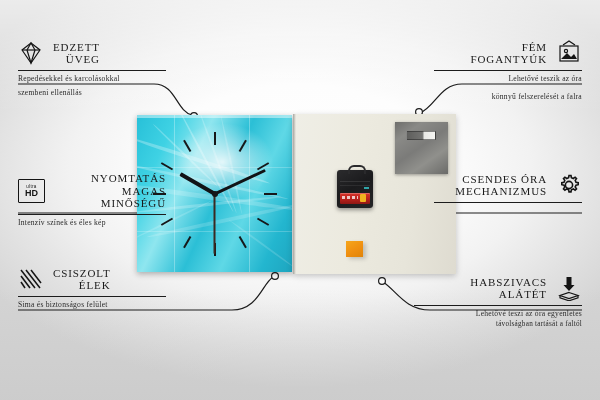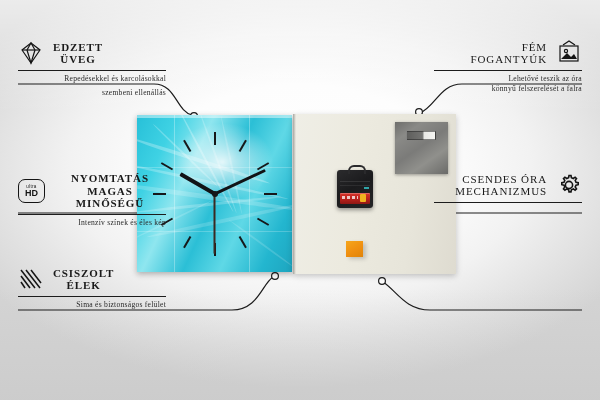--- a/index.html
+++ b/index.html
@@ -67,29 +67,29 @@
   .foam{position:absolute;left:53px;top:127px;width:17px;height:16px;
     background:linear-gradient(150deg,#f6a61c 0%,#ef8f10 55%,#e08408 100%);
     box-shadow:3px 2px 4px rgba(0,0,0,.18);}
 
   
   .callout{position:absolute;}
   .callout .head{display:flex;align-items:center;gap:9px;}
   .callout.right .head{justify-content:flex-end;}
   .title{font-family:"Liberation Serif",serif;font-size:11px;letter-spacing:.9px;
     color:#1a1a1a;line-height:12.5px;text-transform:uppercase;font-weight:400;}
-  .callout.left .title{text-align:center;font-weight:bold;}
+  .callout.left .title{text-align:right;}
   .callout.right .title{text-align:right;}
   .rule{height:1px;background:#1c1c1c;margin-top:4px;}
   .desc{font-family:"Liberation Serif",serif;font-size:7.6px;color:#2a2a2a;
-    line-height:10px;letter-spacing:.25px;margin-top:3px;text-align:right;}
+    line-height:10px;letter-spacing:.25px;margin-top:3px;}
   .callout.right .desc{text-align:right;}
   .ico{width:26px;height:26px;flex:0 0 26px;display:block;}
 
-  .hdbox{width:25px;height:22px;border:1.4px solid #141414;border-radius:7px;
+  .hdbox{width:25px;height:22px;border:1.4px solid #141414;border-radius:1px;
     display:flex;flex-direction:column;align-items:center;justify-content:center;flex:0 0 25px;}
   .hdbox .u{font-family:"Liberation Sans",sans-serif;font-size:4.5px;line-height:5px;letter-spacing:.3px;color:#141414;}
   .hdbox .h{font-family:"Liberation Sans",sans-serif;font-size:9px;font-weight:700;line-height:9px;color:#141414;}
 
   svg.conn{position:absolute;left:0;top:0;width:600px;height:400px;pointer-events:none;}
 </style>
 </head>
 <body>
 
 <div id="stage">
@@ -262,33 +262,51 @@
         <svg viewBox="0 0 26 26" width="26" height="26" fill="none" stroke="#141414" stroke-width="1.2">
           <path d="M7 5 L13 1 L19 5"></path>
           <rect x="4" y="6" width="18" height="15"></rect>
           <circle cx="10" cy="11" r="1.6"></circle>
           <path d="M5 19 L11 13 L15 17 L18 14 L21 19 Z" fill="#141414" stroke="none"></path>
         </svg>
       </span>
     </div>
     <div class="rule"></div>
     <div class="desc">Lehetővé teszik az óra</div>
-    <div class="desc" style="margin-top:0">könnyű felszerelését a falra</div>
+    <div class="desc" style="margin-top:8px">könnyű felszerelését a falra</div>
   </div>
 
   <div class="callout right" style="right:18px;top:172px;width:148px;">
     <div class="head">
       <div>
         <div class="title">CSENDES ÓRA</div>
         <div class="title">MECHANIZMUS</div>
       </div>
       <span class="ico">
         <svg viewBox="0 0 26 26" width="26" height="26" fill="none" stroke="#141414" stroke-width="1.6">
           <path d="M13 3.5 l2 0 .4 2.2 1.9 .8 1.8-1.3 1.4 1.4 -1.3 1.8 .8 1.9 2.2 .4 0 2 -2.2 .4 -.8 1.9 1.3 1.8 -1.4 1.4 -1.8-1.3 -1.9 .8 -.4 2.2 -2 0 -.4-2.2 -1.9-.8 -1.8 1.3 -1.4-1.4 1.3-1.8 -.8-1.9 -2.2-.4 0-2 2.2-.4 .8-1.9 -1.3-1.8 1.4-1.4 1.8 1.3 1.9-.8 z"></path>
           <circle cx="13" cy="13" r="3.6"></circle>
         </svg>
       </span>
     </div>
     <div class="rule"></div>
   </div>
 
+  <div class="callout right" style="right:18px;top:275px;width:168px;">
+    <div class="head">
+      <div>
+        <div class="title">HABSZIVACS</div>
+        <div class="title">ALÁTÉT</div>
+      </div>
+      <span class="ico">
+        <svg viewBox="0 0 26 26" width="26" height="26" fill="none" stroke="#141414" stroke-width="1.2">
+          <path d="M10.5 2 h5 v8 h3 L13 16 L7.5 10 h3 z" fill="#141414" stroke="none"></path>
+          <path d="M13 17.5 L22 20.5 L13 23.5 L4 20.5 Z"></path>
+          <path d="M4 20.5 v2.2 L13 25.8 L22 22.7 v-2.2"></path>
+        </svg>
+      </span>
+    </div>
+    <div class="rule"></div>
+    <div class="desc">Lehetővé teszi az óra egyenletes</div>
+    <div class="desc" style="margin-top:0;font-size:7.2px">távolságban tartását a faltól</div>
+  </div>
 
 </div>
 
 </body></html>

